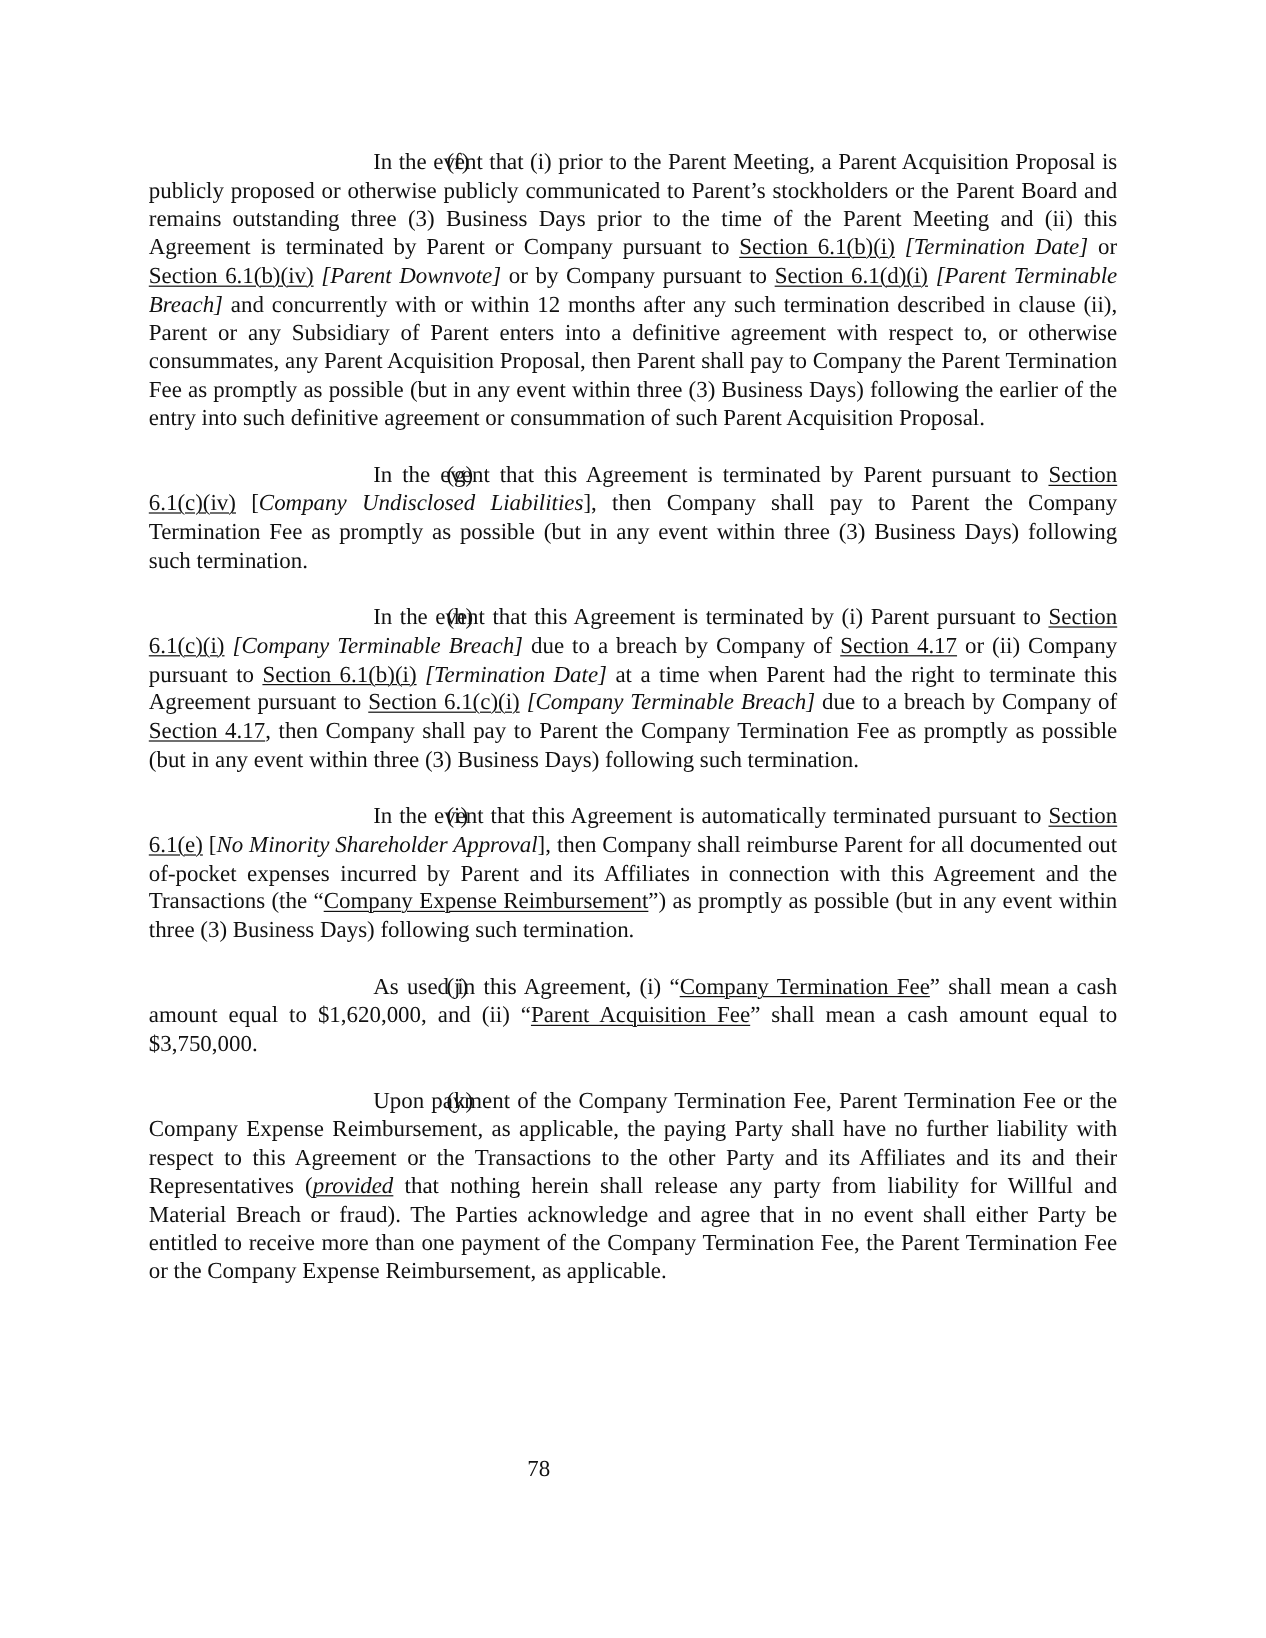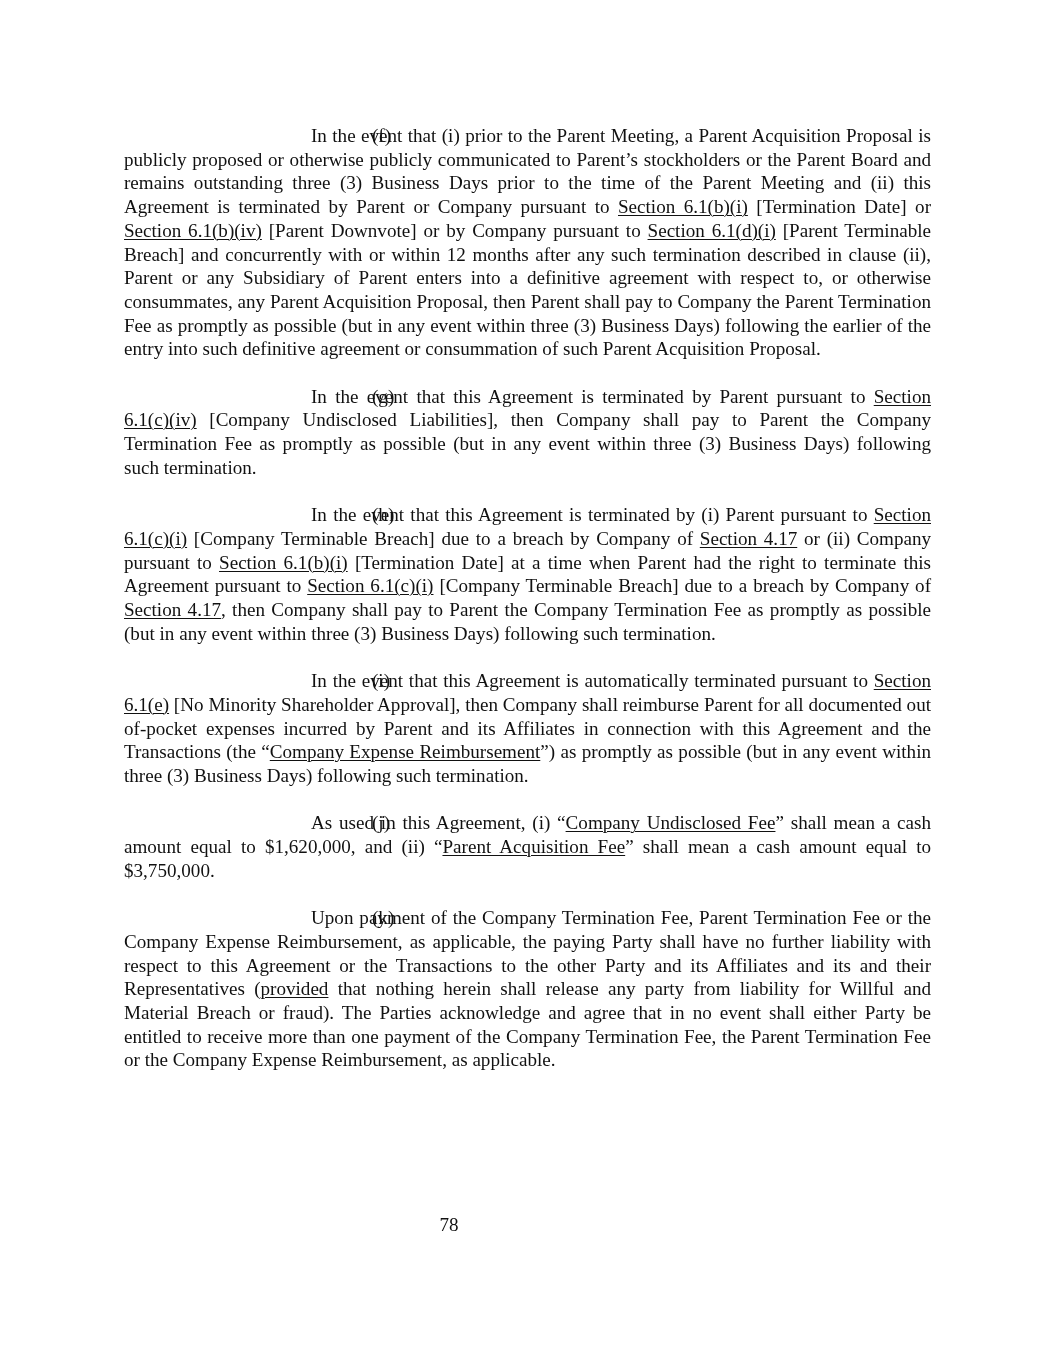--- a/index.html
+++ b/index.html
@@ -15,37 +15,37 @@
       color: #111111;
     }
     .para {
       margin: 0 0 23.7px 0;
       text-align: justify;
       text-align-last: left;
     }
     .para.indented .lead { display: inline-block; width: 63px; }
     .para.indented { text-indent: 124px; }
     .u { text-decoration: underline; text-underline-offset: 2px; text-decoration-thickness: 1px; }
-    .i { }
+    .i { font-style: italic; }
     .page-number {
       position: absolute;
       left: 0; width: 898px;
       top: 1214px;
       text-align: center;
       font-family: "Liberation Serif", serif;
       font-size: 19.1px;
       color: #111111;
     }
   </style>
 </head>
 <body>
 
 <div class="page">
   <div id="paragraphs">
       <p class="para indented"><span class="lead">(f)</span><span>In the event that (i) prior to the Parent Meeting, a Parent Acquisition Proposal is publicly proposed or otherwise publicly communicated to Parent’s stockholders or the Parent Board and remains outstanding three (3) Business Days prior to the time of the Parent Meeting and (ii) this Agreement is terminated by Parent or Company pursuant to </span><span class="u">Section 6.1(b)(i)</span><span> </span><span class="i">[Termination Date]</span><span> or </span><span class="u">Section 6.1(b)(iv)</span><span> </span><span class="i">[Parent Downvote]</span><span> or by Company pursuant to </span><span class="u">Section 6.1(d)(i)</span><span> </span><span class="i">[Parent Terminable Breach]</span><span> and concurrently with or within 12 months after any such termination described in clause (ii), Parent or any Subsidiary of Parent enters into a definitive agreement with respect to, or otherwise consummates, any Parent Acquisition Proposal, then Parent shall pay to Company the Parent Termination Fee as promptly as possible (but in any event within three (3) Business Days) following the earlier of the entry into such definitive agreement or consummation of such Parent Acquisition Proposal.</span></p>
       <p class="para indented"><span class="lead">(g)</span><span>In the event that this Agreement is terminated by Parent pursuant to </span><span class="u">Section 6.1(c)(iv)</span><span> [</span><span class="i">Company Undisclosed Liabilities</span><span>], then Company shall pay to Parent the Company Termination Fee as promptly as possible (but in any event within three (3) Business Days) following such termination.</span></p>
       <p class="para indented"><span class="lead">(h)</span><span>In the event that this Agreement is terminated by (i) Parent pursuant to </span><span class="u">Section 6.1(c)(i)</span><span> </span><span class="i">[Company Terminable Breach]</span><span> due to a breach by Company of </span><span class="u">Section 4.17</span><span> or (ii) Company pursuant to </span><span class="u">Section 6.1(b)(i)</span><span> </span><span class="i">[Termination Date]</span><span> at a time when Parent had the right to terminate this Agreement pursuant to </span><span class="u">Section 6.1(c)(i)</span><span> </span><span class="i">[Company Terminable Breach]</span><span> due to a breach by Company of </span><span class="u">Section 4.17</span><span>, then Company shall pay to Parent the Company Termination Fee as promptly as possible (but in any event within three (3) Business Days) following such termination.</span></p>
       <p class="para indented"><span class="lead">(i)</span><span>In the event that this Agreement is automatically terminated pursuant to </span><span class="u">Section 6.1(e)</span><span> [</span><span class="i">No Minority Shareholder Approval</span><span>], then Company shall reimburse Parent for all documented out of-pocket expenses incurred by Parent and its Affiliates in connection with this Agreement and the Transactions (the “</span><span class="u">Company Expense Reimbursement</span><span>”) as promptly as possible (but in any event within three (3) Business Days) following such termination.</span></p>
-      <p class="para indented"><span class="lead">(j)</span><span>As used in this Agreement, (i) “</span><span class="u">Company Undisclosed Fee</span><span>” shall mean a cash amount equal to $1,620,000, and (ii) “</span><span class="u">Parent Acquisition Fee</span><span>” shall mean a cash amount equal to $3,750,000.</span></p>
+      <p class="para indented"><span class="lead">(j)</span><span>As used in this Agreement, (i) “</span><span class="u">Company Termination Fee</span><span>” shall mean a cash amount equal to $1,620,000, and (ii) “</span><span class="u">Parent Acquisition Fee</span><span>” shall mean a cash amount equal to $3,750,000.</span></p>
       <p class="para indented"><span class="lead">(k)</span><span>Upon payment of the Company Termination Fee, Parent Termination Fee or the Company Expense Reimbursement, as applicable, the paying Party shall have no further liability with respect to this Agreement or the Transactions to the other Party and its Affiliates and its and their Representatives (</span><span class="u i">provided</span><span> that nothing herein shall release any party from liability for Willful and Material Breach or fraud). The Parties acknowledge and agree that in no event shall either Party be entitled to receive more than one payment of the Company Termination Fee, the Parent Termination Fee or the Company Expense Reimbursement, as applicable.</span></p>
     </div>
 </div>
 <div class="page-number">78</div>
 
 </body></html>

